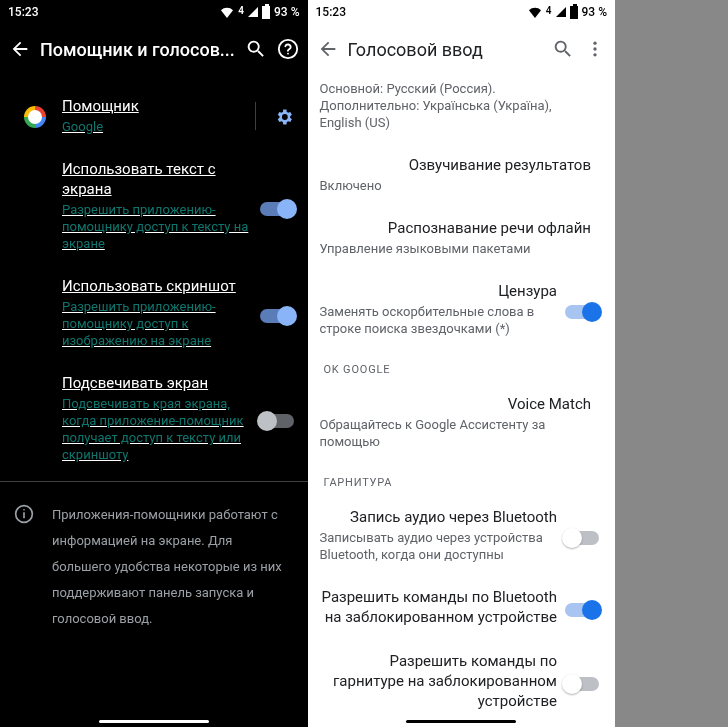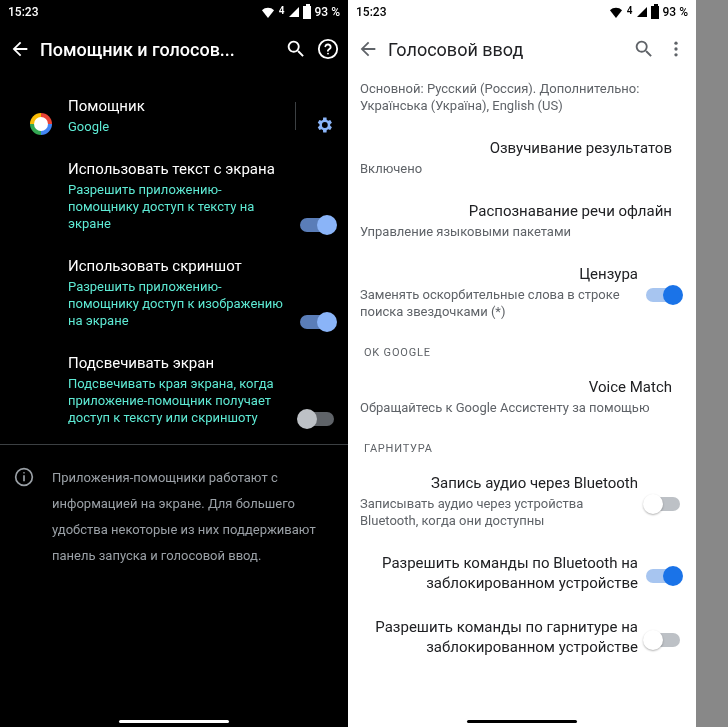--- a/index.html
+++ b/index.html
@@ -1,17 +1,17 @@
 <!DOCTYPE html>
 <html><head>
 <meta charset="utf-8">
 <style>
   * { margin: 0; padding: 0; box-sizing: border-box; font-family: Roboto, "Segoe UI", Arial, sans-serif; }
   html, body { width: 728px; height: 727px; overflow: hidden; background: #888; }
-  .wrap { display: flex; width: 696px; height: 727px; }
+  .wrap { display: flex; width: 615px; height: 727px; }
   .pane { width: 364px; height: 727px; position: relative; overflow: hidden; }
   .dark { background: #000; color: #fff; }
   .light { background: #fff; color: #202124; }
 
   
   .status { height: 24px; display: flex; align-items: center; padding: 0 8px; font-size: 12px; font-weight:500; }
   .dark .status { color:#fff; }
   .light .status { color:#000; }
   .status .time { flex:0 0 auto; }
   .status .spacer { flex:1; }
@@ -26,29 +26,29 @@
   
   .header { height: 50px; display:flex; align-items:center; padding: 0 8px; gap:8px; }
   .dark .header { color:#fff; }
   .light .header { color:#3c4043; }
   .header .title { flex:1; font-size:18px; font-weight:500; white-space:nowrap; overflow:hidden; text-overflow:ellipsis; }
   .light .header .title { color:#202124; font-weight:400; }
   .iconbtn { width:24px; height:24px; display:flex; align-items:center; justify-content:center; cursor:pointer; flex-shrink:0; }
 
   
   .content { padding: 10px 0 0 0; }
-  .row { display:flex; align-items:flex-end; padding: 12px 14px 12px 14px; }
+  .row { display:flex; align-items:center; padding: 12px 14px 12px 8px; text-decoration: underline; }
   .row .lead { width:54px; flex-shrink:0; display:flex; justify-content:center; padding-top:2px;}
   .row .body { flex:1; padding-right:6px;}
   .row .trail { flex-shrink:0; display:flex; align-items:center; padding-left:4px; padding-top:6px;}
   .ttl { font-size:15px; line-height:20px; }
   .dark .ttl { color:#fff; }
   .light .ttl { color:#202124;text-align:right; }
   .sub { font-size:13px; line-height:17px; margin-top:2px;}
-  .dark .sub { color:#5eead4; }
+  .dark .sub { color:#0f766e; }
   .light .sub { color:#5f6368; }
 
   .gicon { width:22px; height:22px; border-radius:50%; background: conic-gradient(#ea4335 0 90deg,#4285f4 90deg 180deg,#34a853 180deg 270deg,#fbbc05 270deg 360deg); position:relative;}
   .gicon::after{content:"";position:absolute;inset:4px;background:#fff;border-radius:50%;}
 
   .gear svg { width:20px; height:20px; }
 
   .vdiv { width:1px; height:28px; background:#3c4043; margin-right:14px; align-self:center;}
 
   

